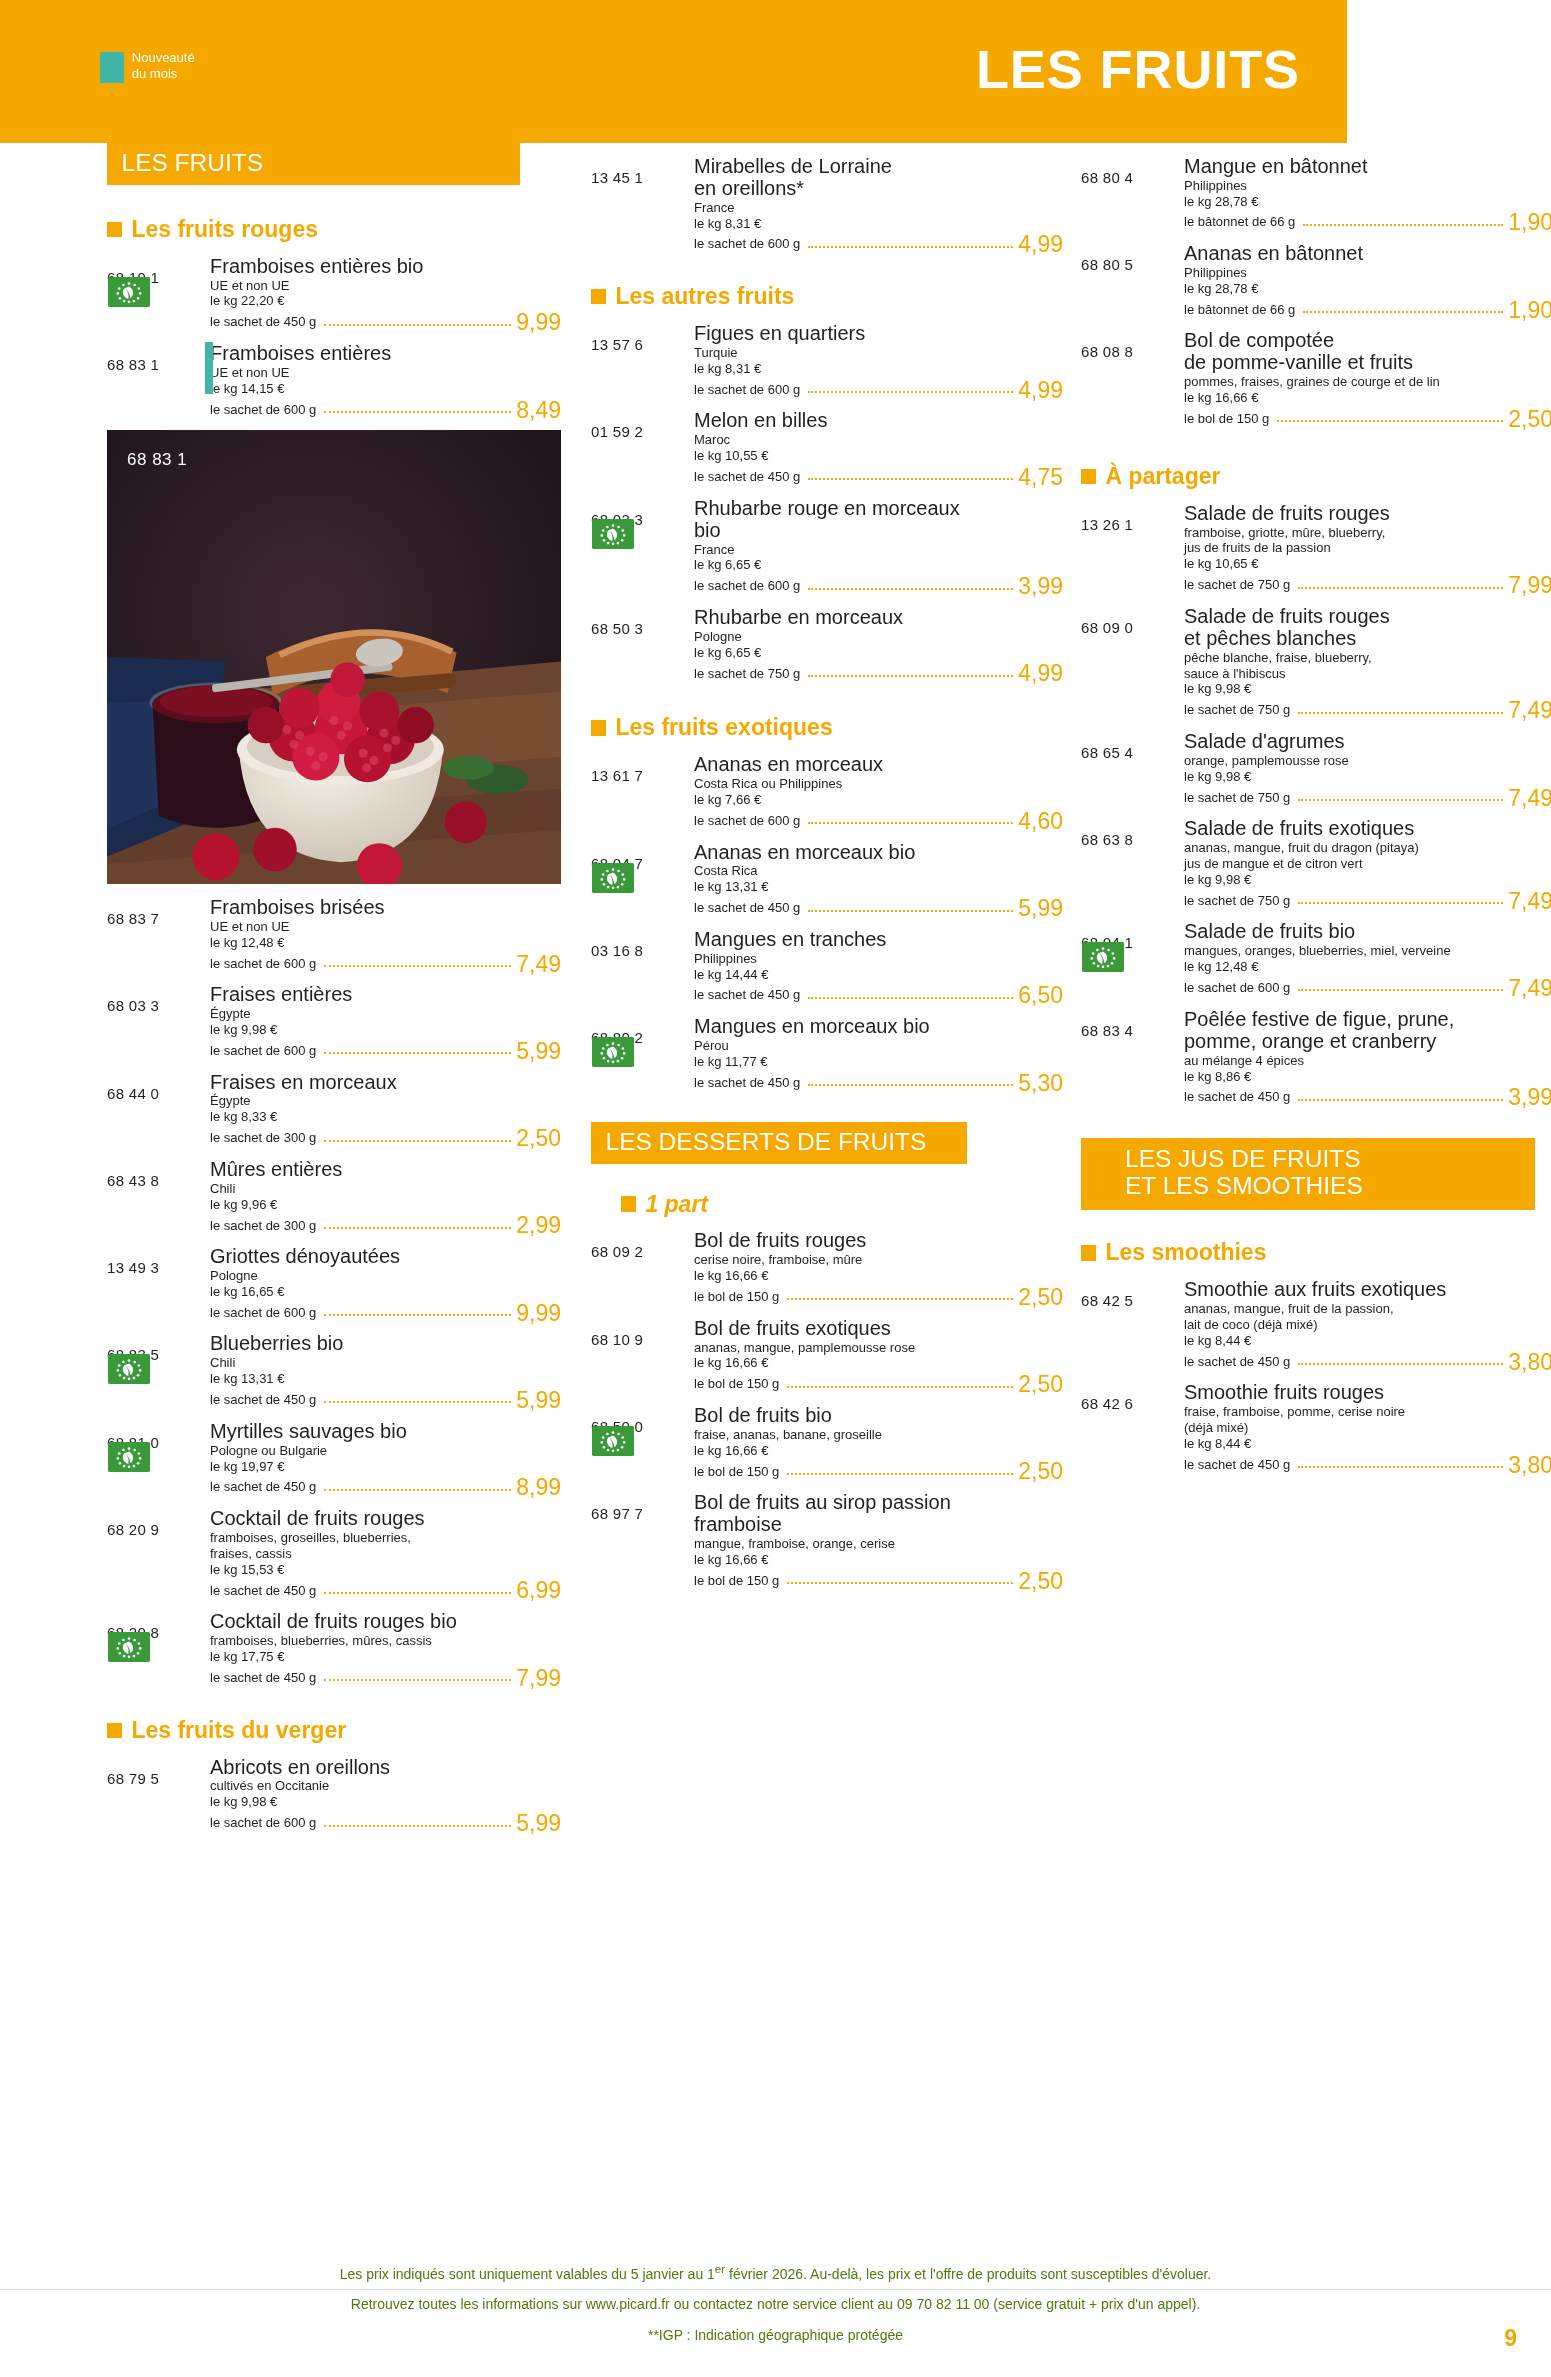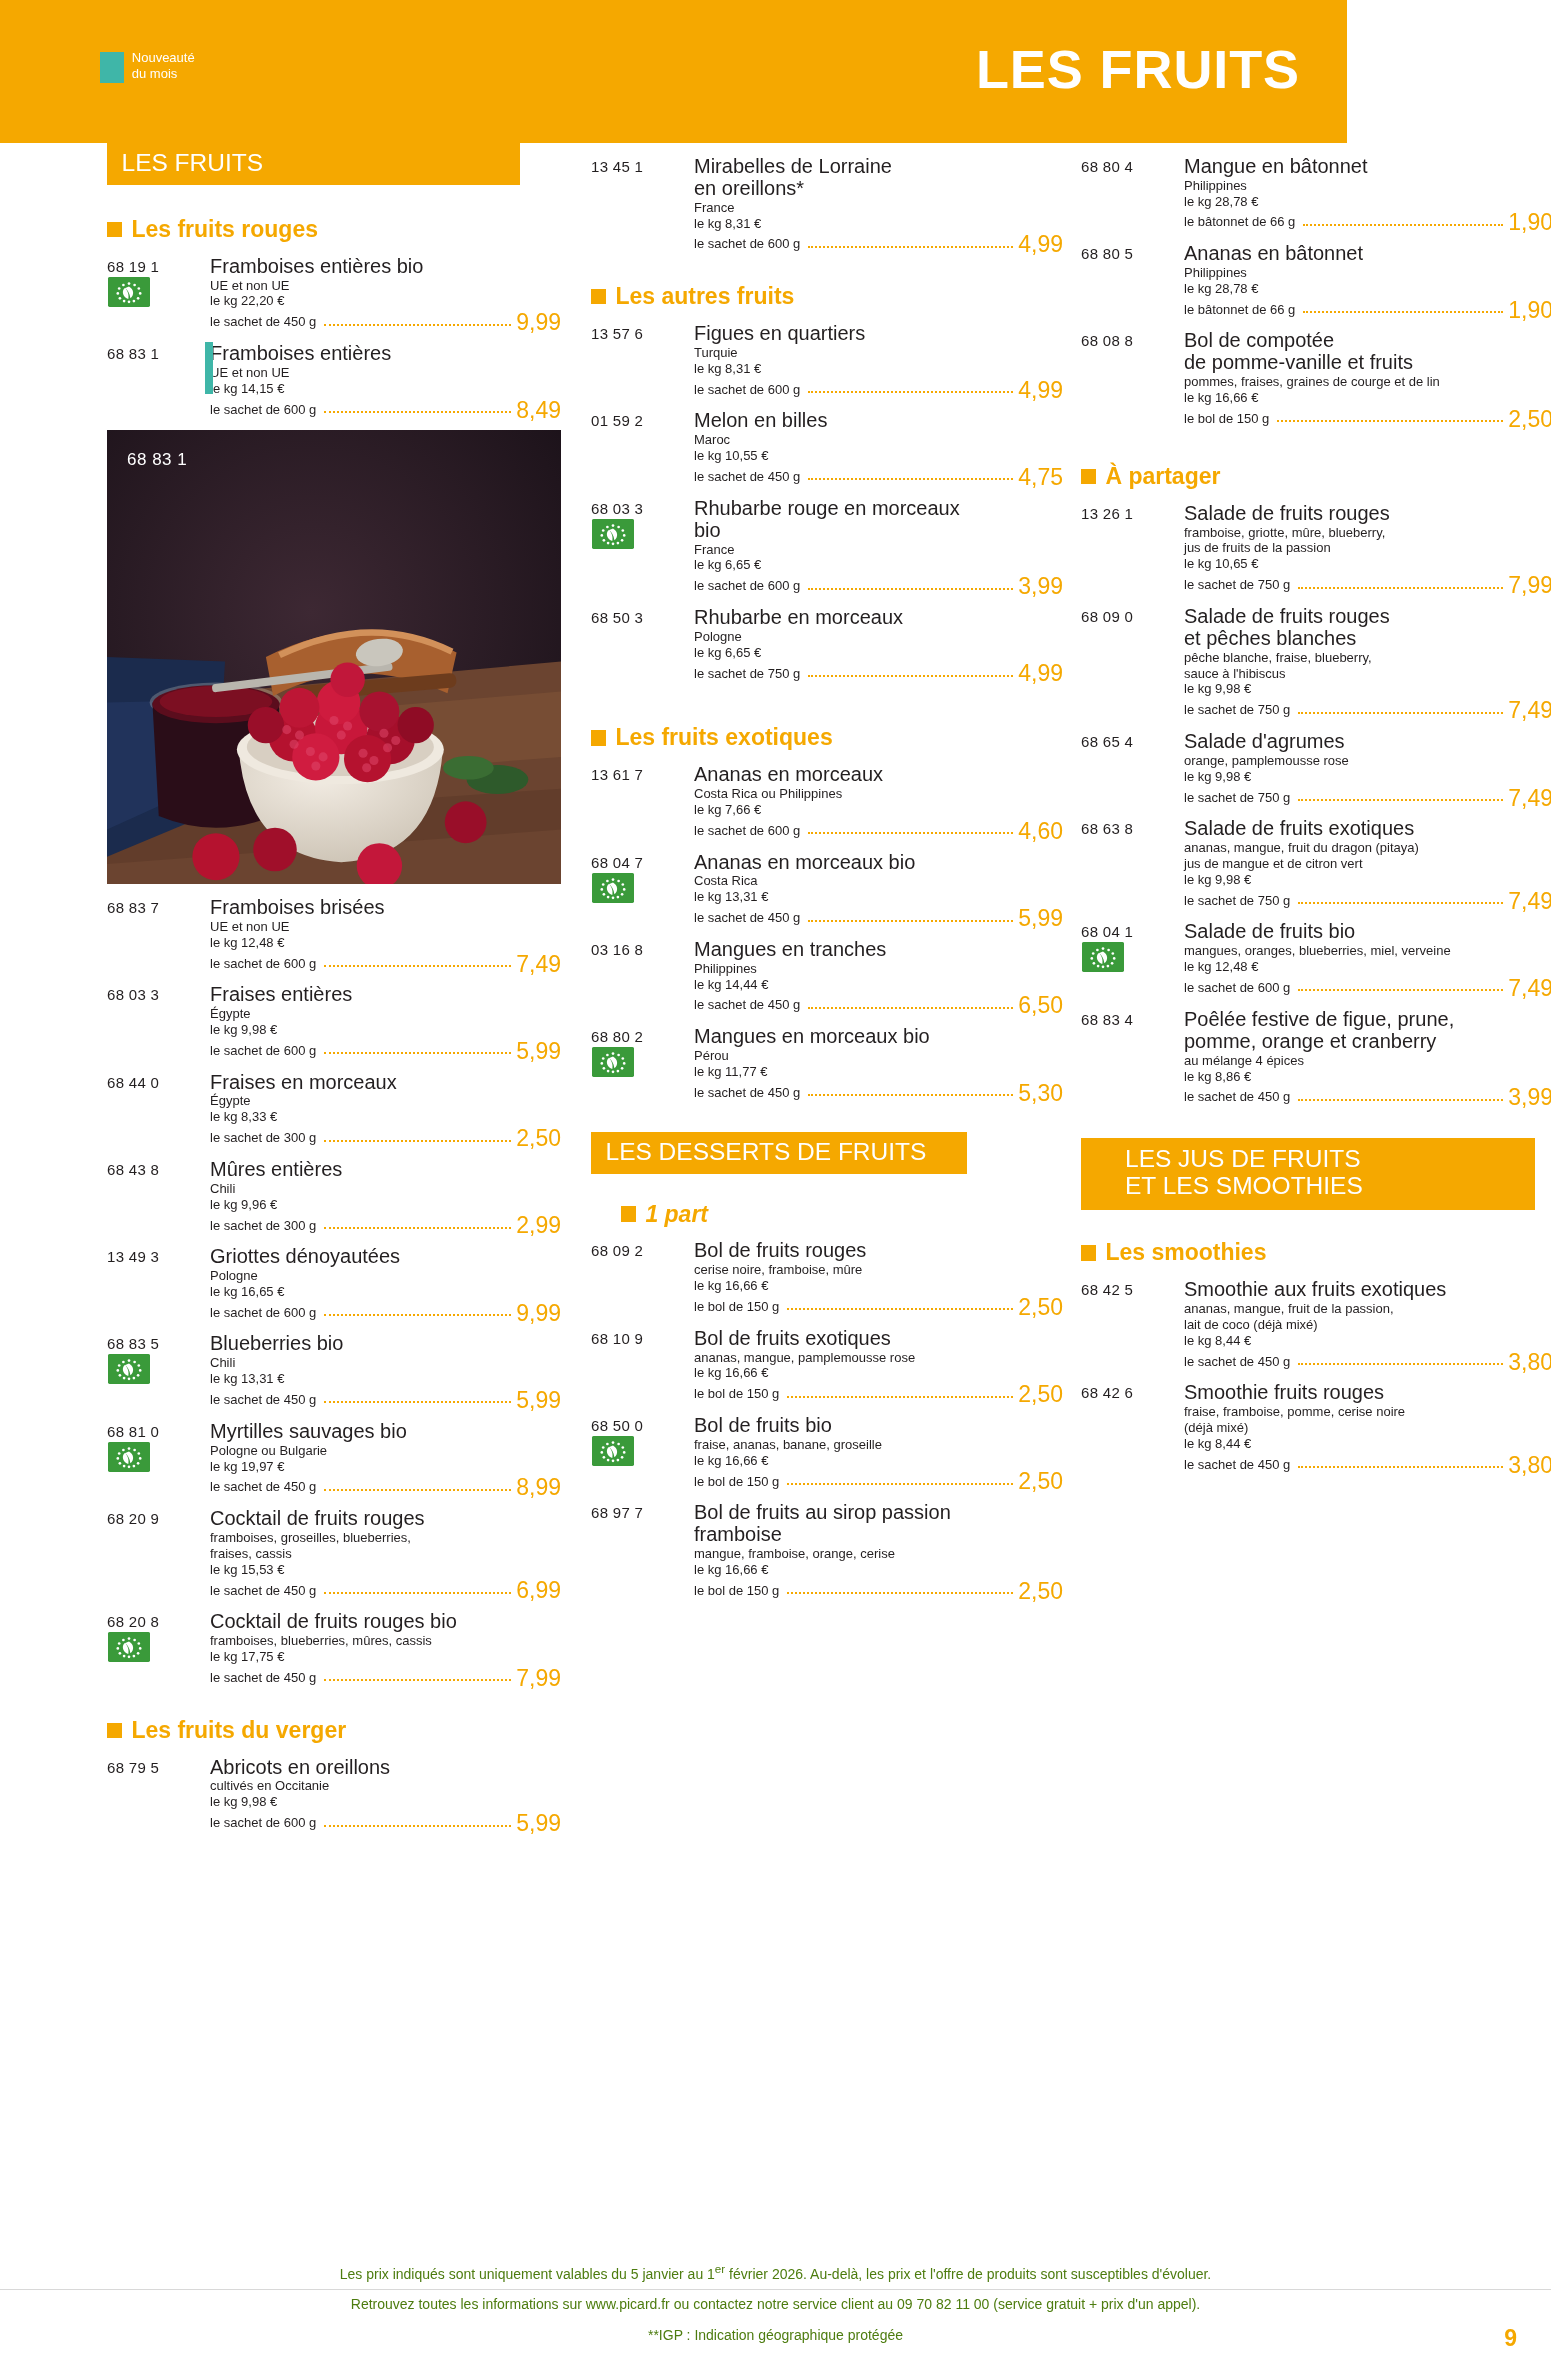--- a/index.html
+++ b/index.html
@@ -90,21 +90,21 @@
   .subhead.italic { font-style: italic; padding-left: 30px; }
 
   
   .prod {
     position: relative;
     padding-left: 103px;
     margin-top: 11.8px;
   }
   .ref {
     position: absolute;
-    left: 0; top: 3px;
+    left: 0; top: 14px;
     font-size: 15px;
     color: #231f20;
     letter-spacing: 0.3px;
   }
   .name {
     font-size: 20px;
     color: #231f20;
     line-height: 1.1;
     margin-bottom: 0.9px;
   }
@@ -590,21 +590,21 @@
           <div class="desc">Pologne</div>
           <div class="desc">le kg 6,65 €</div>
           <div class="pricerow">
             <span class="unit">le sachet de 750 g</span>
             <span class="price">4,99</span>
             <span class="dotfill" style="left: 114px; width: 205px;"></span>
           </div>
         </div>
       </div>
 
-    <div class="subhead" style="margin-top:43px;text-align:center;">
+    <div class="subhead" style="margin-top:33px;text-align:center;">
       <span class="bullet"></span>
       <span>Les fruits exotiques</span>
     </div>
     <div id="c2-exotiques">
         <div class="prod">
           <span class="ref">13 61 7</span>
           <div class="name">Ananas en morceaux</div>
           <div class="desc">Costa Rica ou Philippines</div>
           <div class="desc">le kg 7,66 €</div>
           <div class="pricerow">

